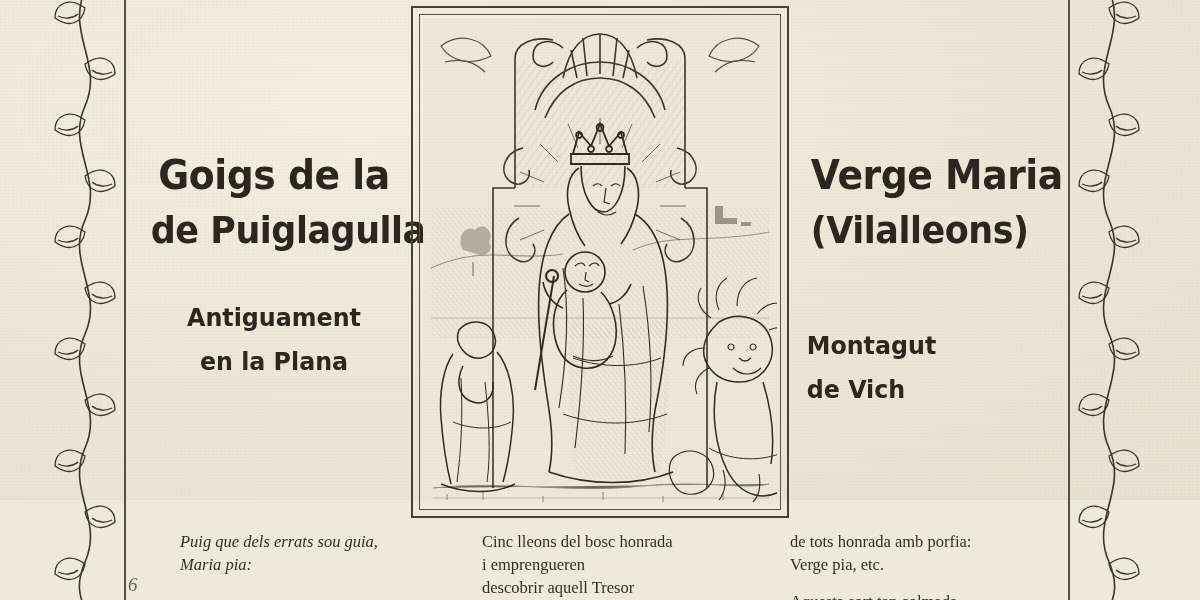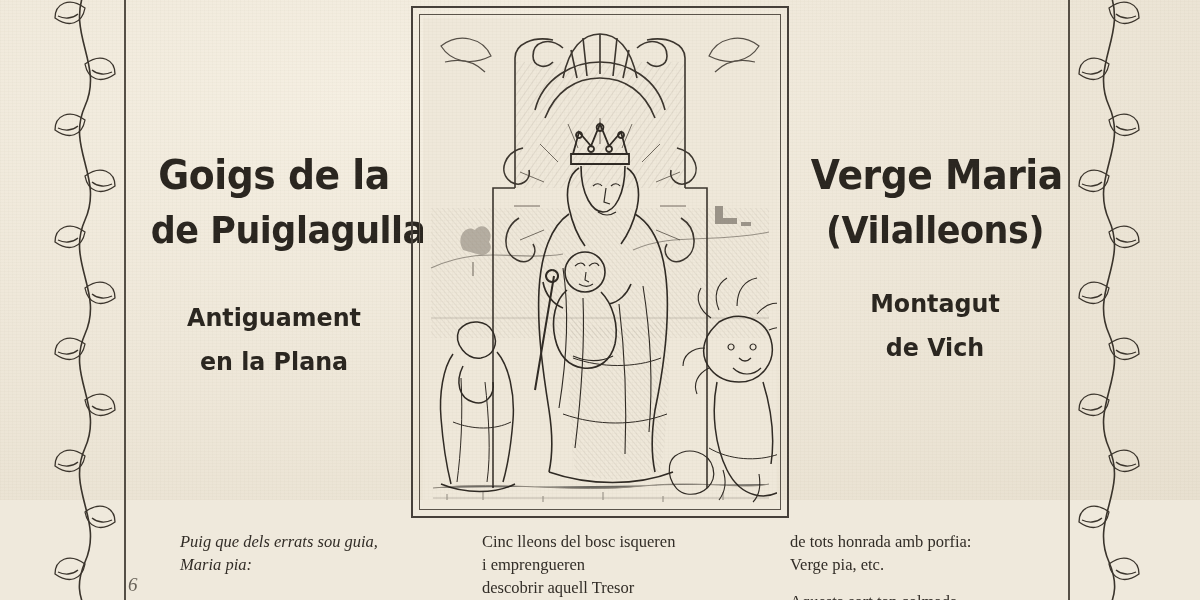--- a/index.html
+++ b/index.html
@@ -85,21 +85,21 @@
     left: 140px;
     top: 148px;
     width: 268px;
     text-align: center;
   }
   .head-right {
     position: absolute;
     left: 800px;
     top: 148px;
     width: 270px;
-    text-align: center;
+    text-align: left;
   }
   .title-line {
     font-family: "DejaVu Sans", sans-serif;
     font-weight: bold;
     font-size: 41px;
     line-height: 55px;
     letter-spacing: -0.5px;
     color: #2a2620;
     transform: scaleX(0.92);
     transform-origin: center;
@@ -110,21 +110,21 @@
     font-family: "DejaVu Sans", sans-serif;
     font-weight: bold;
     font-size: 25px;
     line-height: 44px;
     color: #2a2620;
     transform: scaleX(0.95);
     transform-origin: center;
     white-space: nowrap;
   }
   .head-left .subblock { margin-top: 38px; }
-  .head-right .subblock { margin-top: 24px; }
+  .head-right .subblock { margin-top: 66px; }
 
   
   .verses {
     position: absolute;
     top: 530px;
     left: 12px;
     width: 1200px;
     height: 70px;
     overflow: hidden;
   }
@@ -452,21 +452,21 @@
       </svg>
     </div>
   </div>
 
   <div class="verses">
     <div class="vcol c1">
       <p>Puig que dels errats sou guia,</p>
       <p>Maria pia:</p>
     </div>
     <div class="vcol c2">
-      <p>Cinc lleons del bosc isqueren</p>
+      <p>Cinc lleons del bosc honrada</p>
       <p>i emprengueren</p>
       <p>descobrir aquell Tresor</p>
     </div>
     <div class="vcol c3">
       <p>de tots honrada amb porfia:</p>
       <p>Verge pia, etc.</p>
       <p class="gap">Aquesta sort tan colmada</p>
     </div>
   </div>
 

